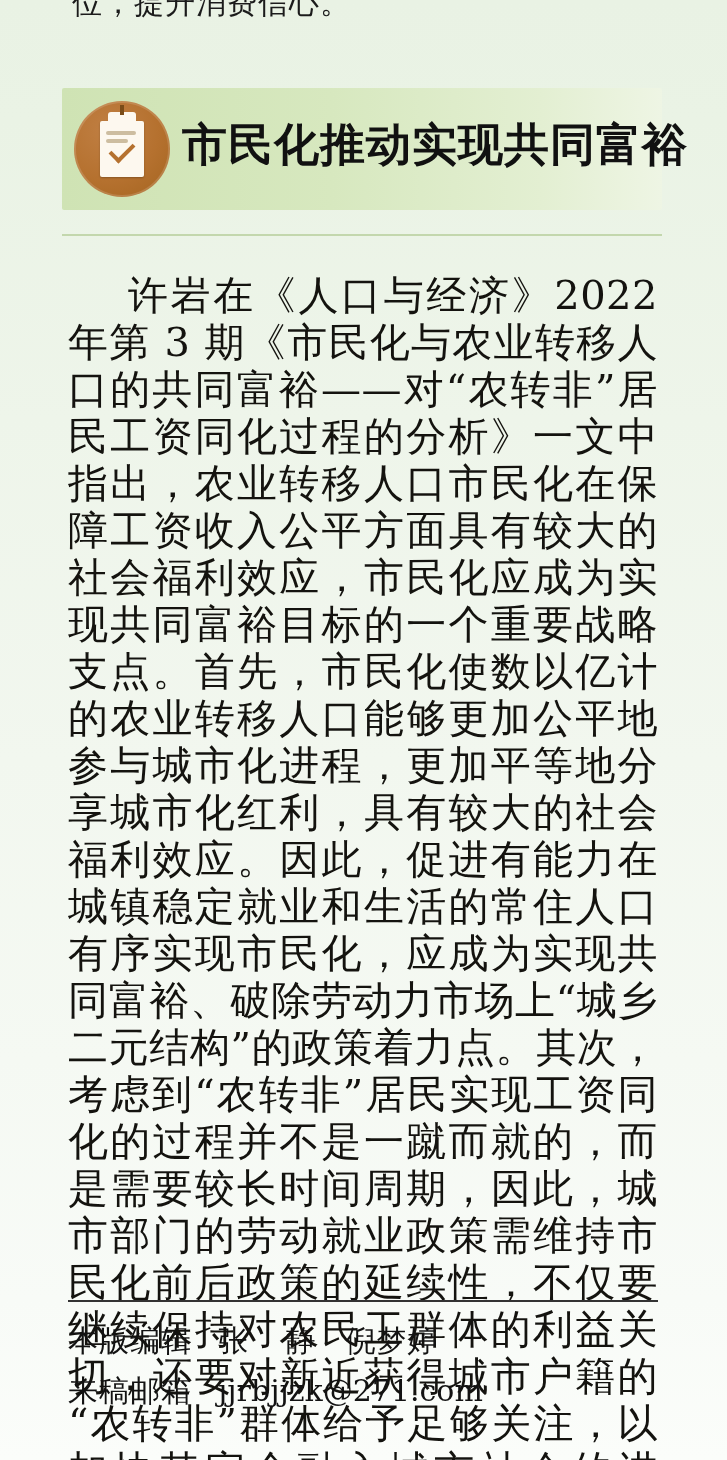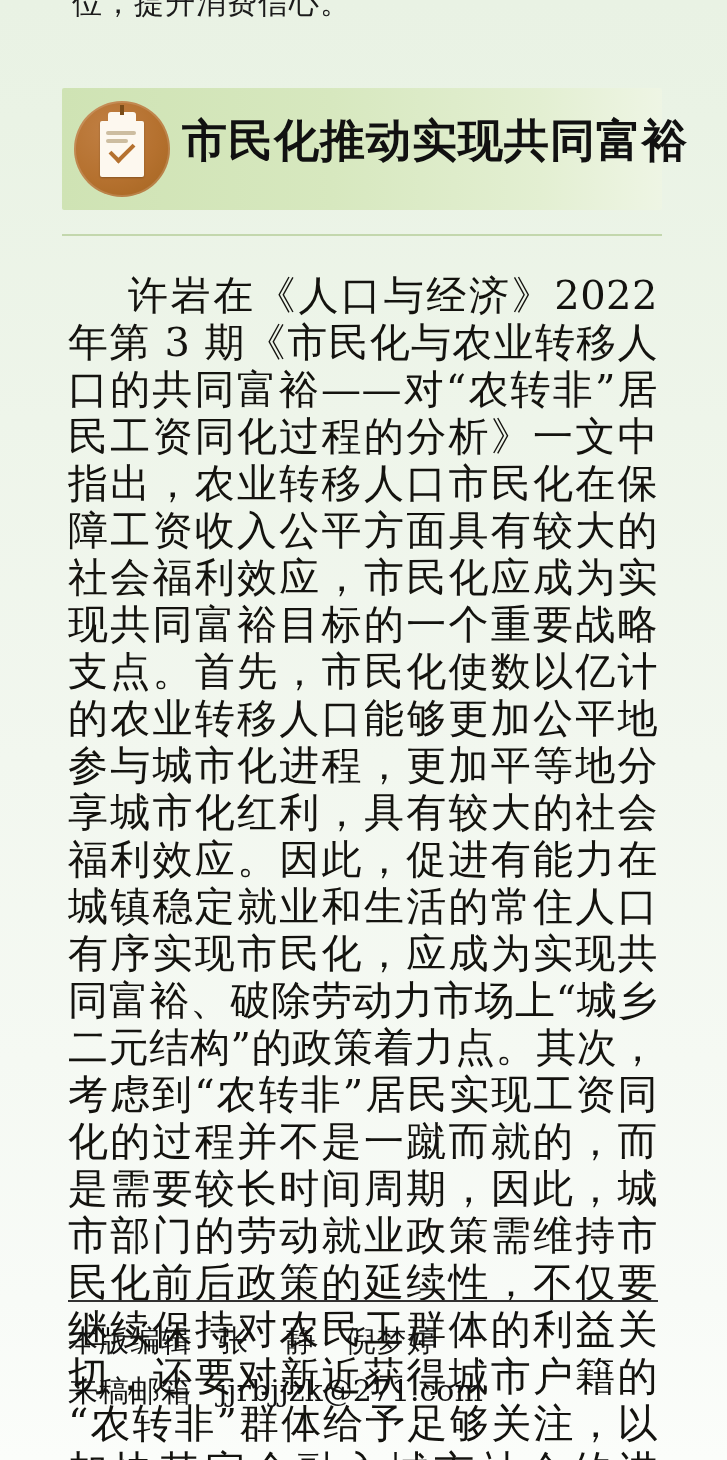--- a/index.html
+++ b/index.html
@@ -114,21 +114,21 @@
     border-radius: 2px;
   }
   .banner-icon .ln1 { left: 32px; top: 30px; width: 30px; }
   .banner-icon .ln2 { left: 32px; top: 38px; width: 22px; }
 
   .banner-title {
     position: absolute;
     left: 120px;
     top: 26px;
     right: 14px;
-    font-family: Liberation Mono, monospace;
+    font-family: Liberation Sans, sans-serif;
     font-weight: bold;
     font-size: 45px;
     line-height: 62px;
     color: #111111;
     letter-spacing: 1px;
     white-space: nowrap;
   }
 
   
   .body-text {

